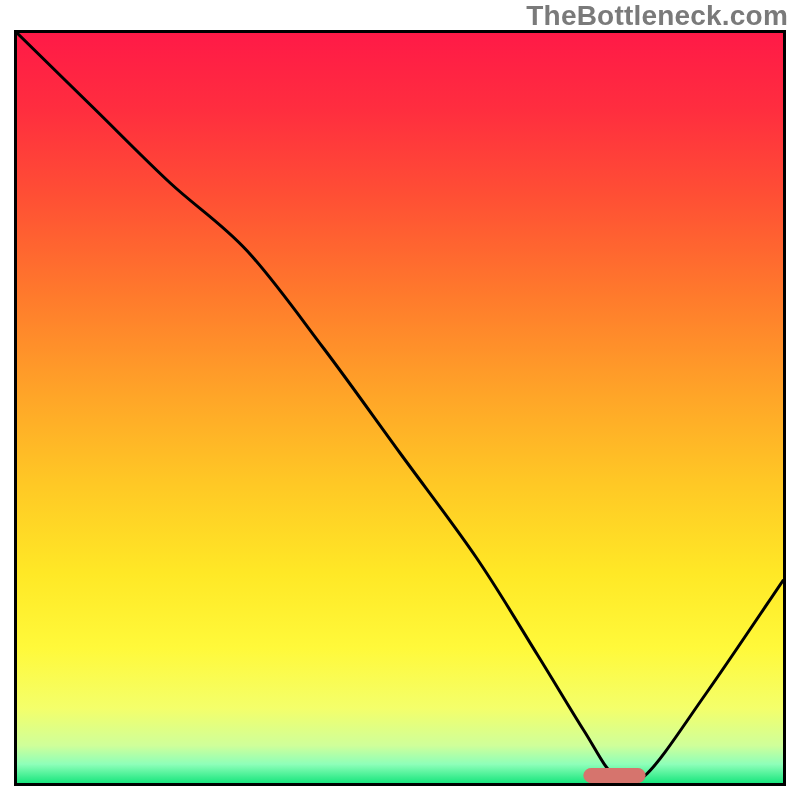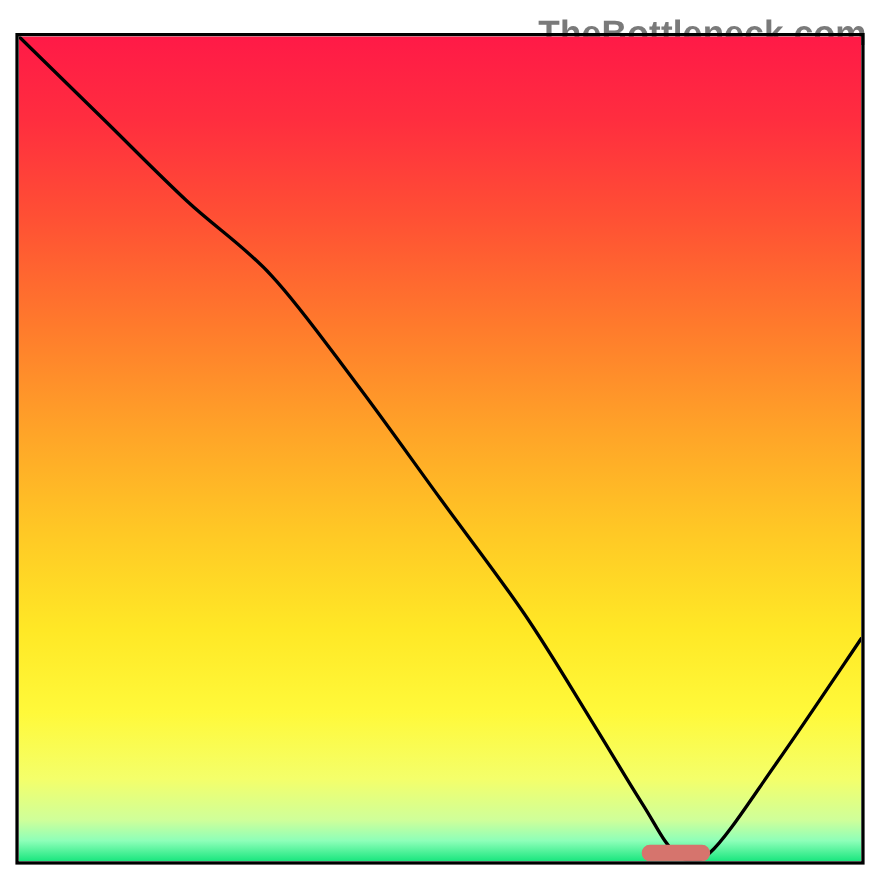--- a/index.html
+++ b/index.html
@@ -11,23 +11,23 @@
     overflow: hidden;
     font-family: Arial, Helvetica, sans-serif;
   }
   .stage {
     position: relative;
     width: 800px;
     height: 800px;
   }
   .watermark {
     position: absolute;
-    top: 12px;
+    top: 0;
     right: 12px;
-    font-size: 32px;
+    font-size: 28px;
     font-weight: 600;
     color: #7a7a7a;
     letter-spacing: 0.2px;
     user-select: none;
   }
   .plot-outer {
     position: absolute;
     left: 14px;
     top: 30px;
     width: 772px;   

